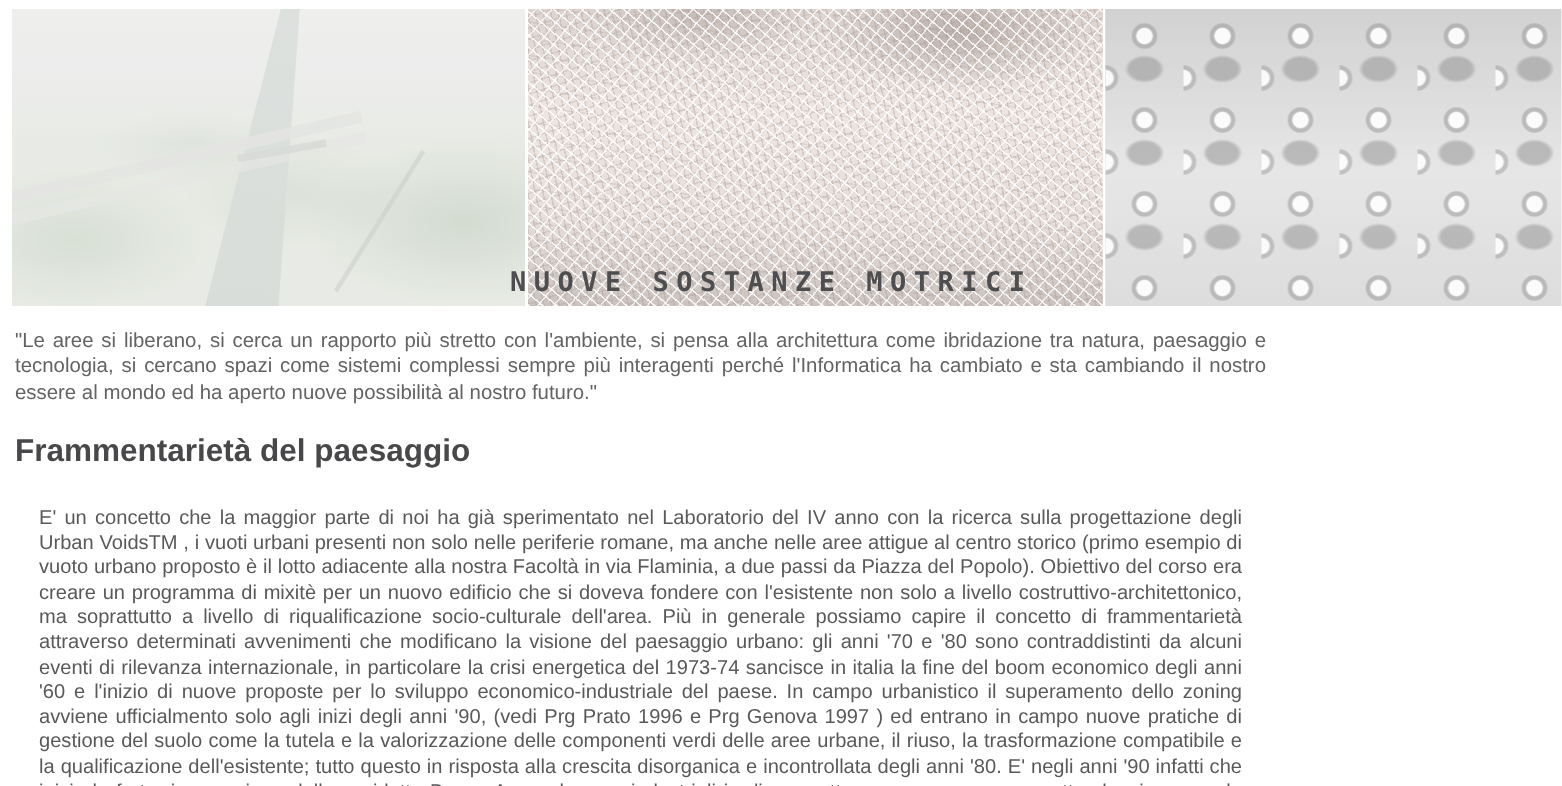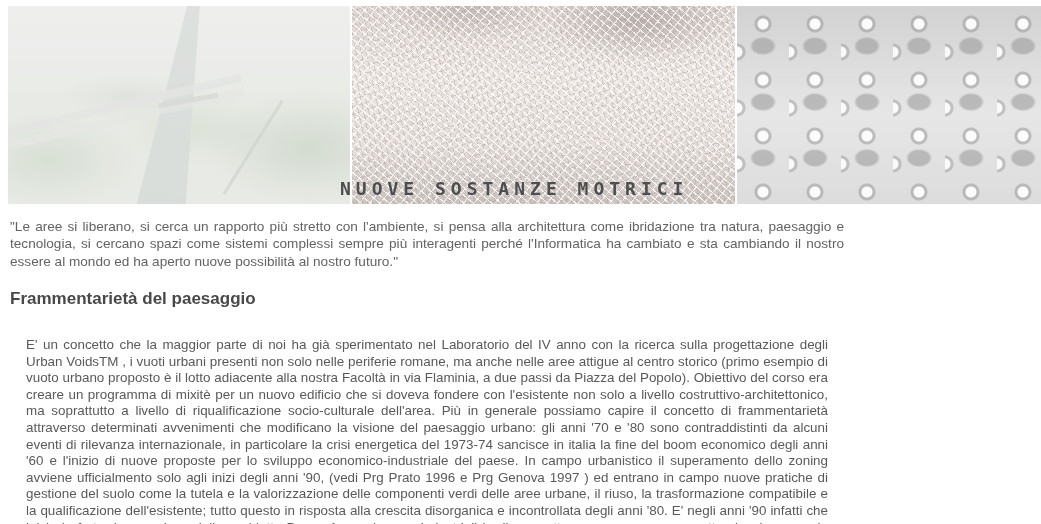--- a/index.html
+++ b/index.html
@@ -98,21 +98,21 @@
   .quote {
     position: absolute; top: 218px; left: 10px; right: 10px;
     margin: 0;
     font-size: 13.6px; line-height: 17.4px;
     color: #636365;
     text-align: justify;
   }
   .heading {
     position: absolute; top: 289px; left: 10px; right: 10px;
     margin: 0;
-    font-size: 17px; font-weight: bold;
+    font-size: 21px; font-weight: bold;
     color: #48484a;
   }
   .body-text {
     position: absolute; top: 321px; left: 10px; right: 10px;
     margin: 16px;
     font-size: 13.4px; line-height: 16.6px;
     color: #59595b;
     text-align: justify;
   }
 </style>

